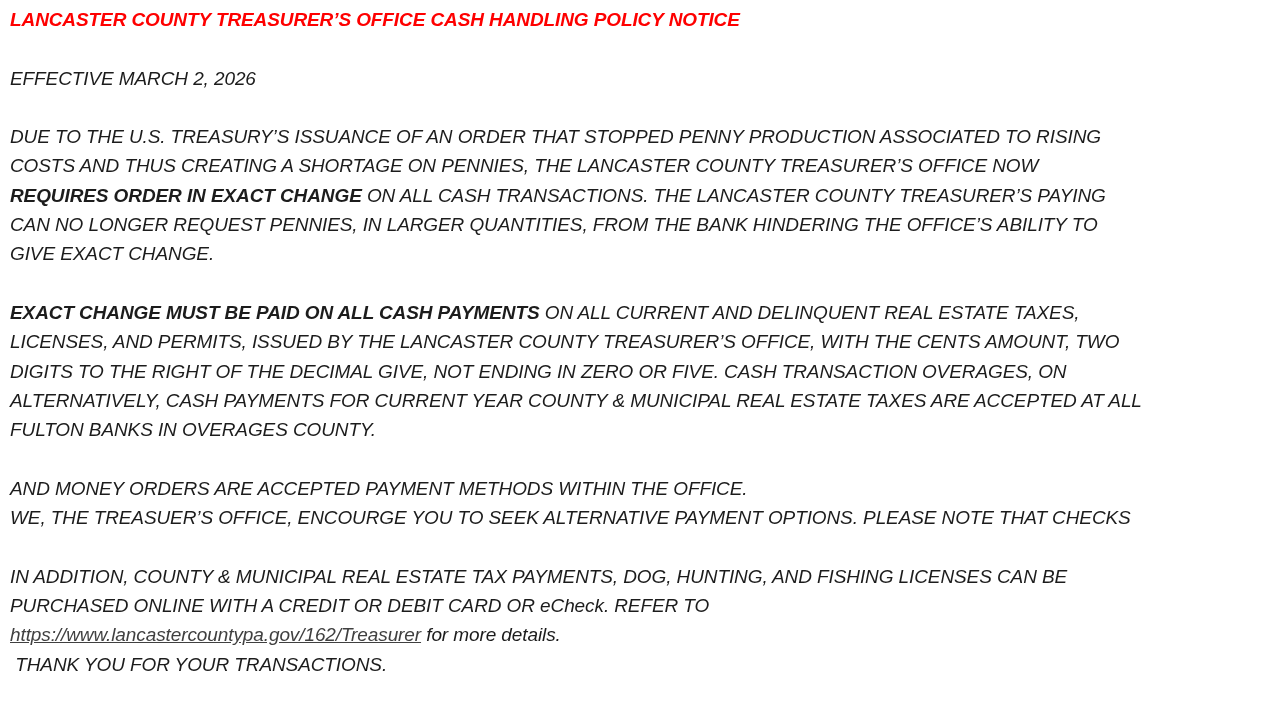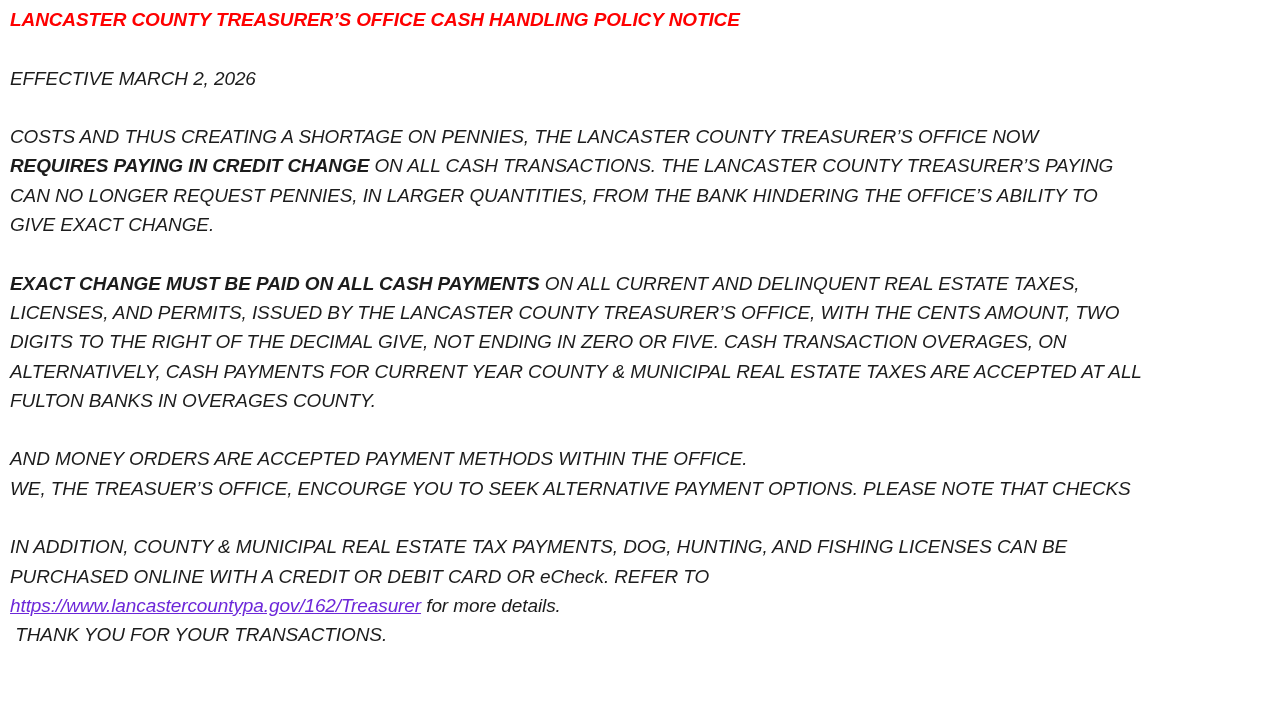--- a/index.html
+++ b/index.html
@@ -30,41 +30,42 @@
     height: 29.3px;
   }
   .title-line {
     color: #fe0000;
     font-weight: bold;
   }
   .b {
     font-weight: bold;
   }
   a.doc-link {
-    color: #6d28d9;
+    color: #404040;
     text-decoration: underline;
     cursor: pointer;
   }
 </style>
 </head>
 <body>
 
 <div class="doc">
 
   <div class="line title-line">LANCASTER COUNTY TREASURER’S OFFICE CASH HANDLING POLICY NOTICE</div>
 
   <div class="blank"></div>
 
   <div class="line">EFFECTIVE MARCH 2, 2026</div>
 
   <div class="blank"></div>
 
   <div>
+    <div class="line">DUE TO THE U.S. TREASURY’S ISSUANCE OF AN ORDER THAT STOPPED PENNY PRODUCTION ASSOCIATED TO RISING</div>
     <div class="line">COSTS AND THUS CREATING A SHORTAGE ON PENNIES, THE LANCASTER COUNTY TREASURER’S OFFICE NOW</div>
-    <div class="line"><span class="b">REQUIRES PAYING IN CREDIT CHANGE</span><span> ON ALL CASH TRANSACTIONS. THE LANCASTER COUNTY TREASURER’S PAYING</span></div>
+    <div class="line"><span class="b">REQUIRES ORDER IN EXACT CHANGE</span><span> ON ALL CASH TRANSACTIONS. THE LANCASTER COUNTY TREASURER’S PAYING</span></div>
     <div class="line">CAN NO LONGER REQUEST PENNIES, IN LARGER QUANTITIES, FROM THE BANK HINDERING THE OFFICE’S ABILITY TO</div>
     <div class="line">GIVE EXACT CHANGE.</div>
   </div>
 
   <div class="blank"></div>
 
   <div>
     <div class="line"><span class="b">EXACT CHANGE MUST BE PAID ON ALL CASH PAYMENTS</span><span> ON ALL CURRENT AND DELINQUENT REAL ESTATE TAXES,</span></div>
     <div class="line">LICENSES, AND PERMITS, ISSUED BY THE LANCASTER COUNTY TREASURER’S OFFICE, WITH THE CENTS AMOUNT, TWO</div>
     <div class="line">DIGITS TO THE RIGHT OF THE DECIMAL GIVE, NOT ENDING IN ZERO OR FIVE. CASH TRANSACTION OVERAGES, ON</div>

